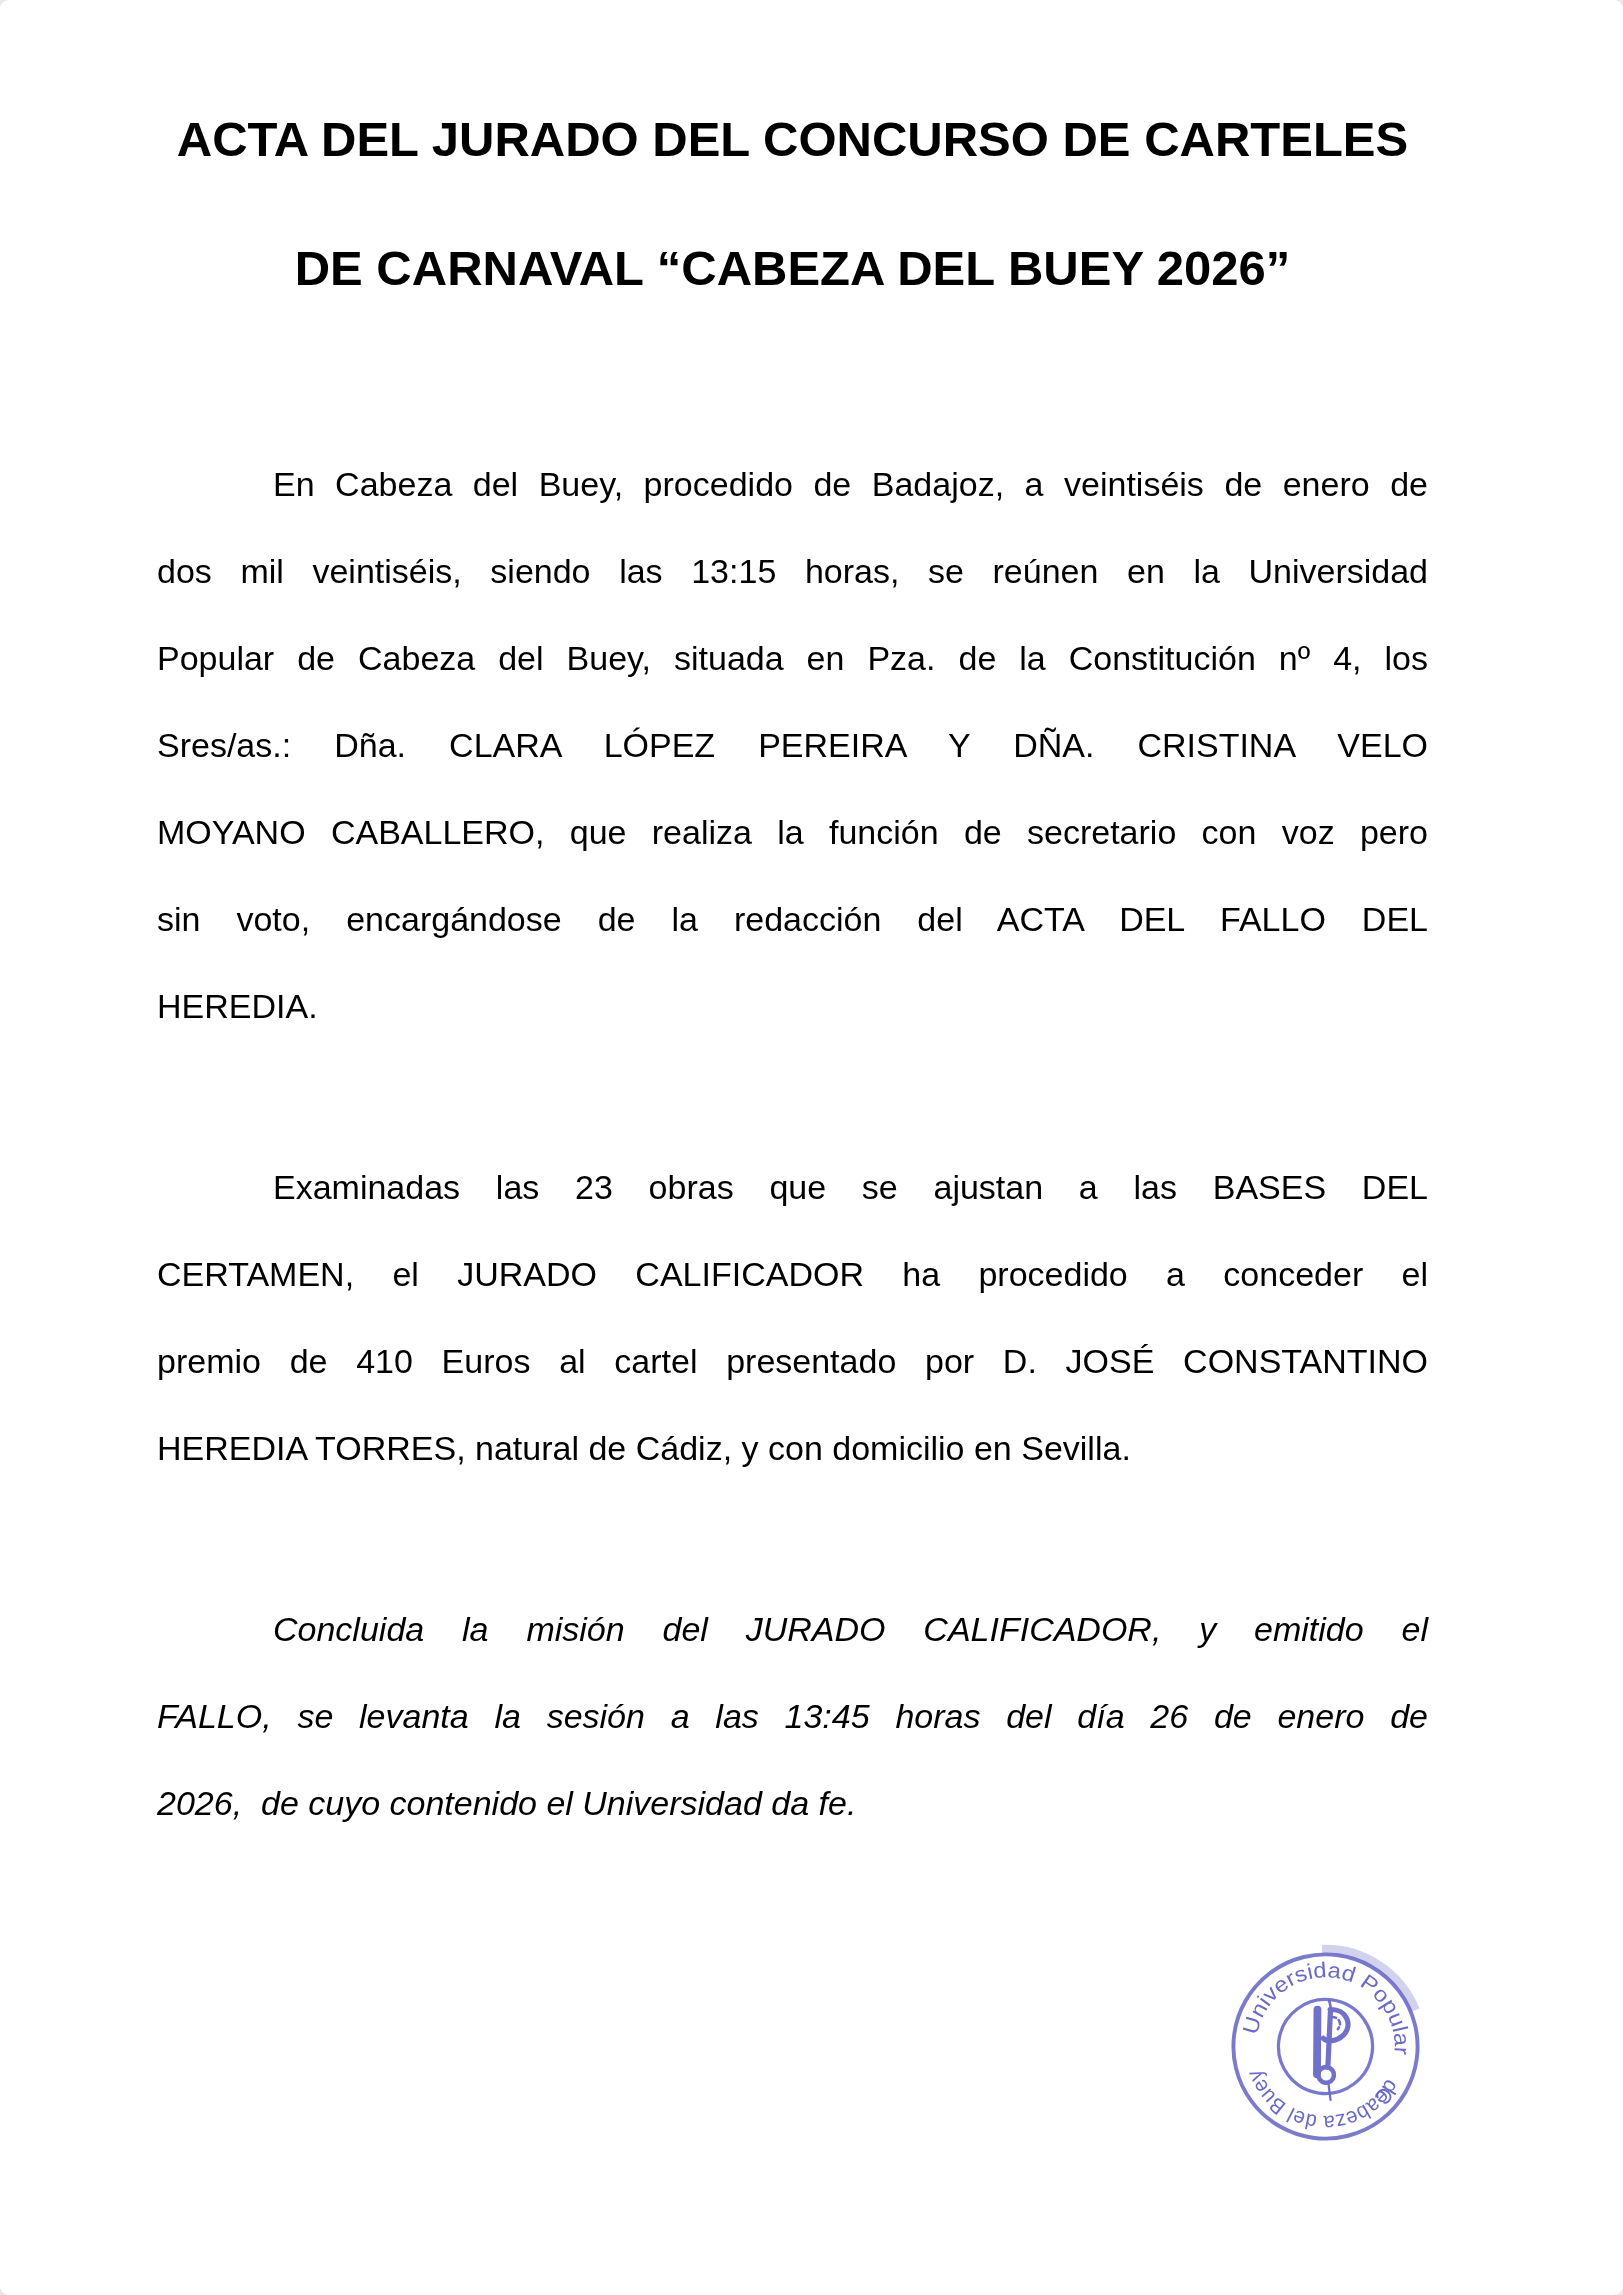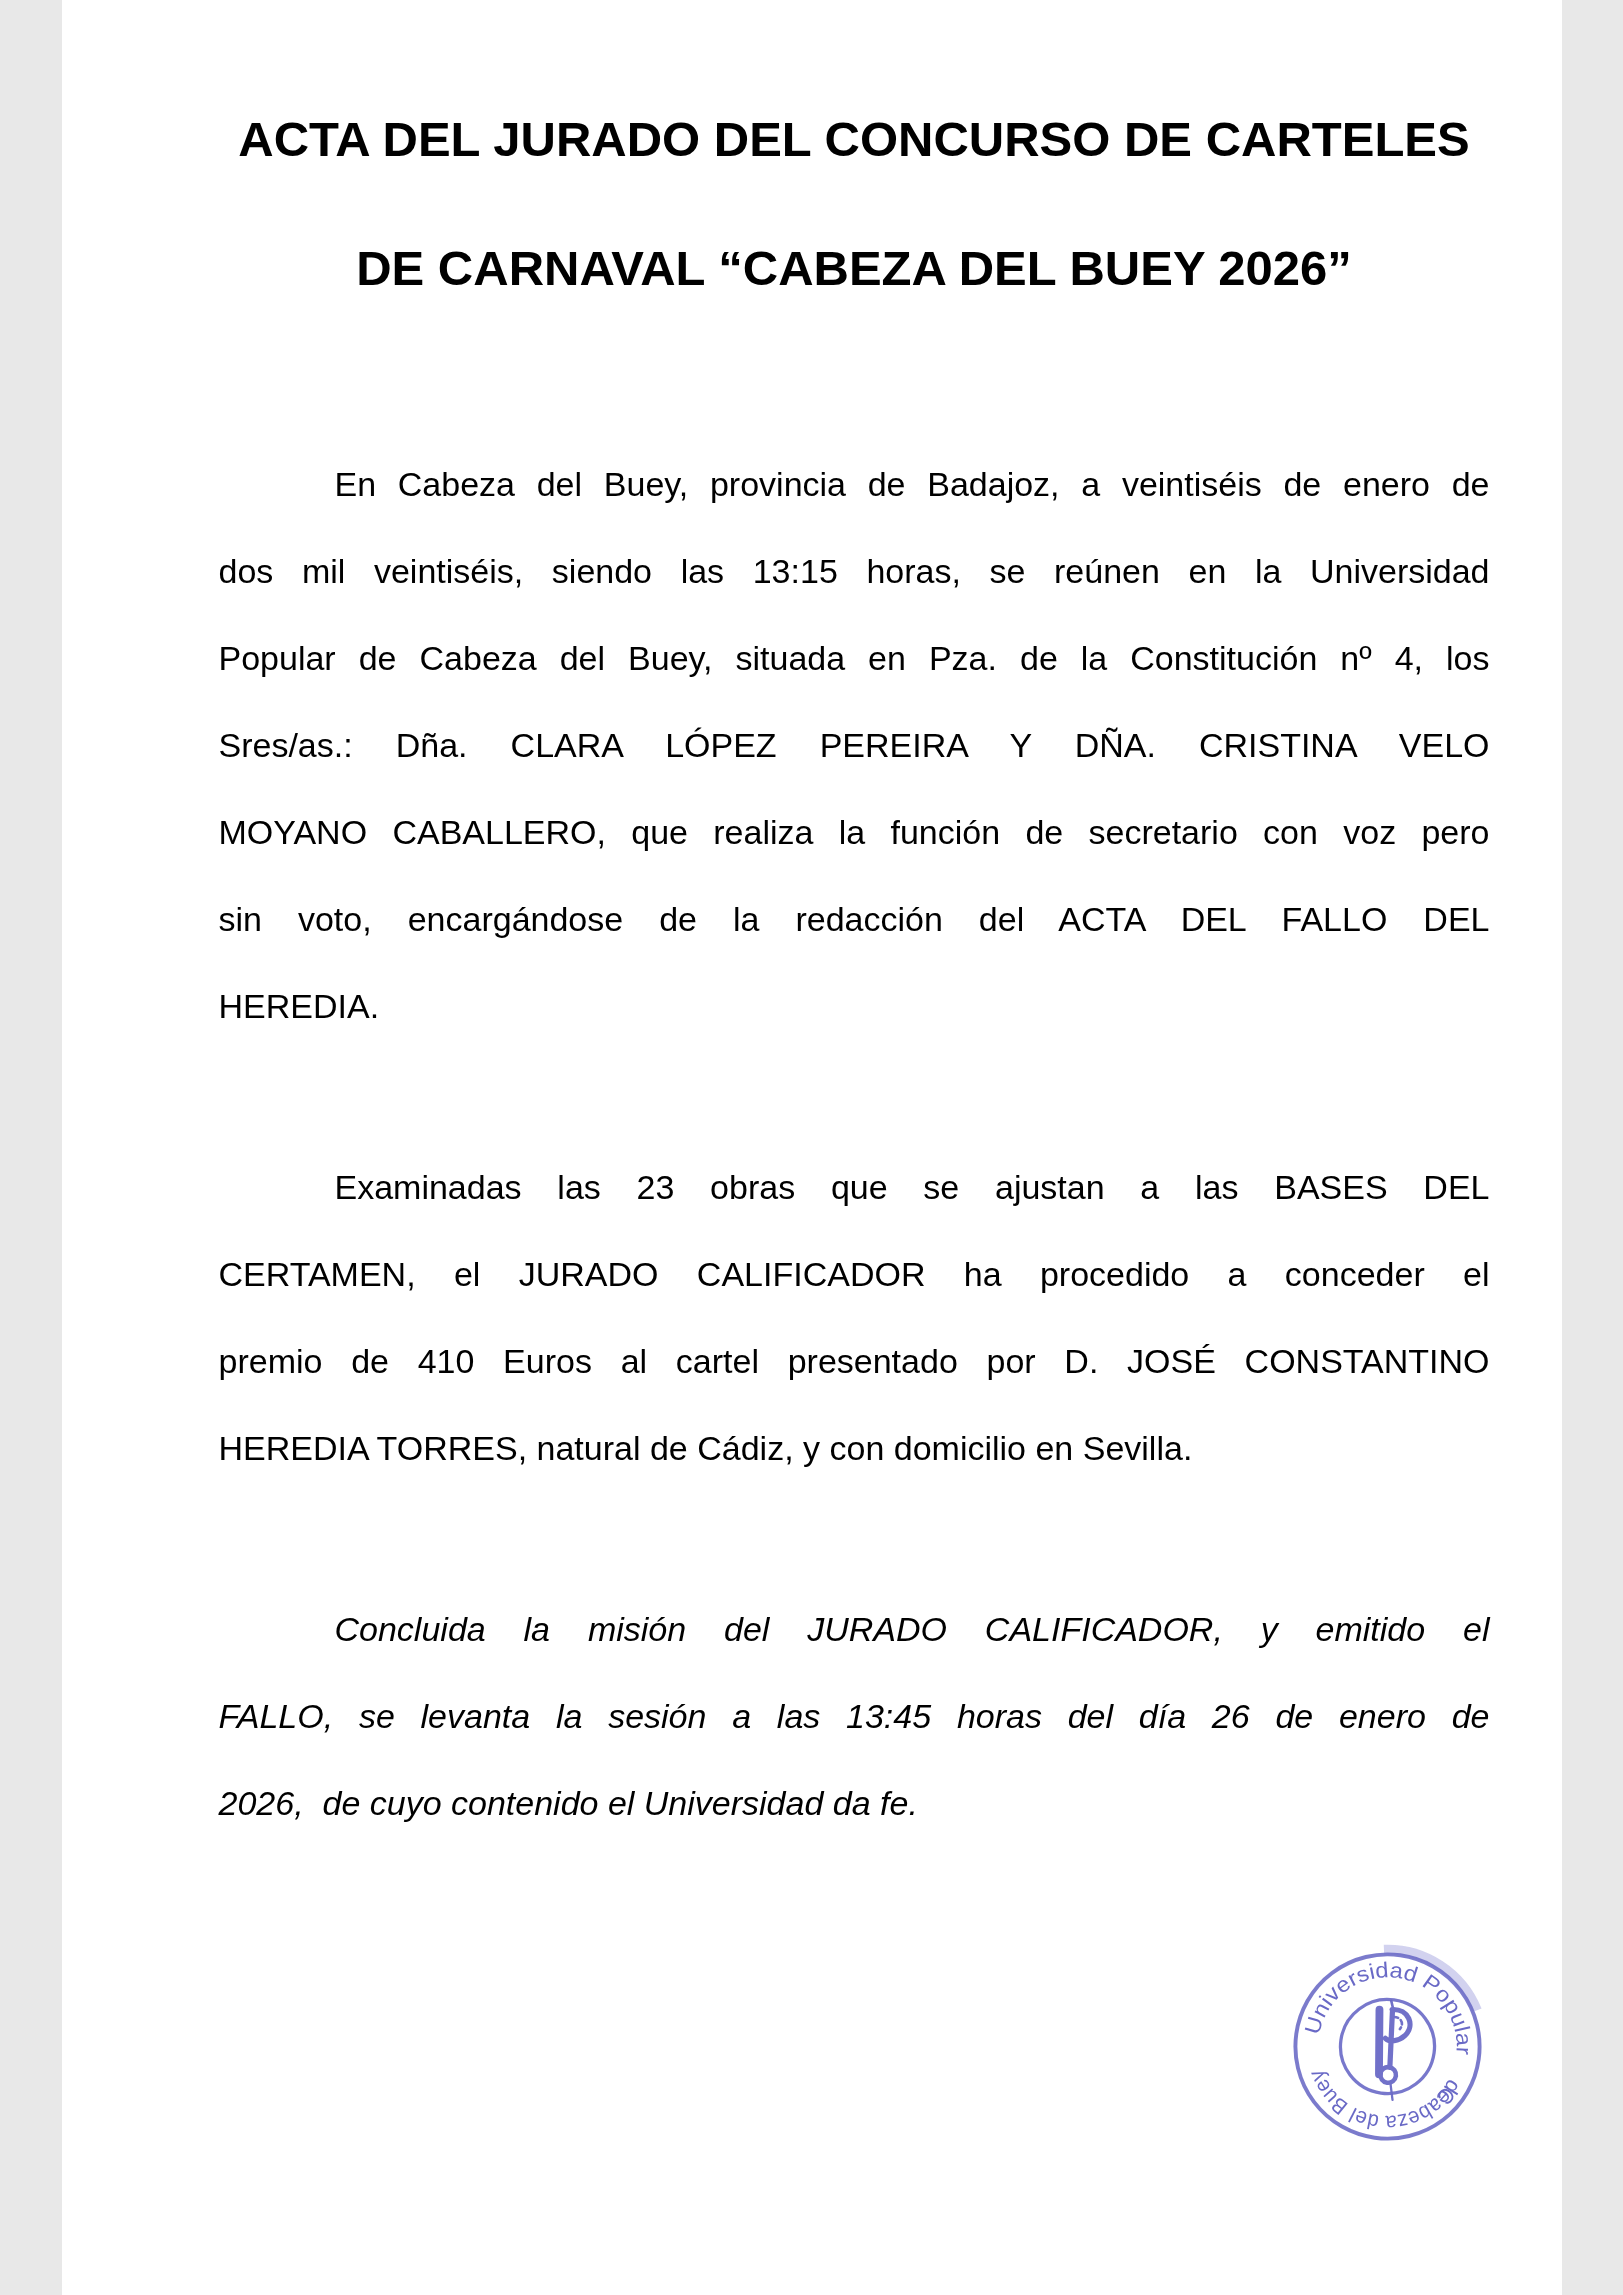--- a/index.html
+++ b/index.html
@@ -1,24 +1,25 @@
 <!DOCTYPE html>
 <html style="font-size:10.5px"><head>
 <meta charset="utf-8">
 <style>
   html, body { margin: 0; padding: 0; background: #e8e8e8; }
   .page {
     position: relative;
-    width: 1500px;
+    width: 1623px;
     height: 2295px;
     background: #ffffff;
     overflow: hidden;
     font-family: "Liberation Sans", "DejaVu Sans", sans-serif;
     color: #000000;
     margin: 0 auto;
+    border-radius: 9px;
   }
   .doc-title {
     position: absolute;
     left: 157px;
     top: 75px;
     width: 1271px;
     font-size: 49px;
     font-weight: bold;
     line-height: 129px;
     text-align: center;
@@ -66,21 +67,21 @@
 <div class="page">
 
   <header class="doc-title">
     <div class="title-line">ACTA DEL JURADO DEL CONCURSO DE CARTELES</div>
     <div class="title-line">DE CARNAVAL “CABEZA DEL BUEY 2026”</div>
   </header>
 
   <main class="doc-body">
 
     <div class="para">
-      <span class="line indent">En Cabeza del Buey, provincia de Badajoz, a veintiséis de enero de</span>
+      <span class="line indent">En Cabeza del Buey, procedido de Badajoz, a veintiséis de enero de</span>
       <span class="line">dos mil veintiséis, siendo las 13:15 horas, se reúnen en la Universidad</span>
       <span class="line">Popular de Cabeza del Buey, situada en Pza. de la Constitución nº 4, los</span>
       <span class="line">Sres/as.: Dña. CLARA LÓPEZ PEREIRA Y DÑA. CRISTINA VELO</span>
       <span class="line">MOYANO CABALLERO, que realiza la función de secretario con voz pero</span>
       <span class="line">sin voto, encargándose de la redacción del ACTA DEL FALLO DEL</span>
       <span class="line last">HEREDIA.</span>
     </div>
 
     <div class="para">
       <span class="line indent">Examinadas las 23 obras que se ajustan a las BASES DEL</span>

